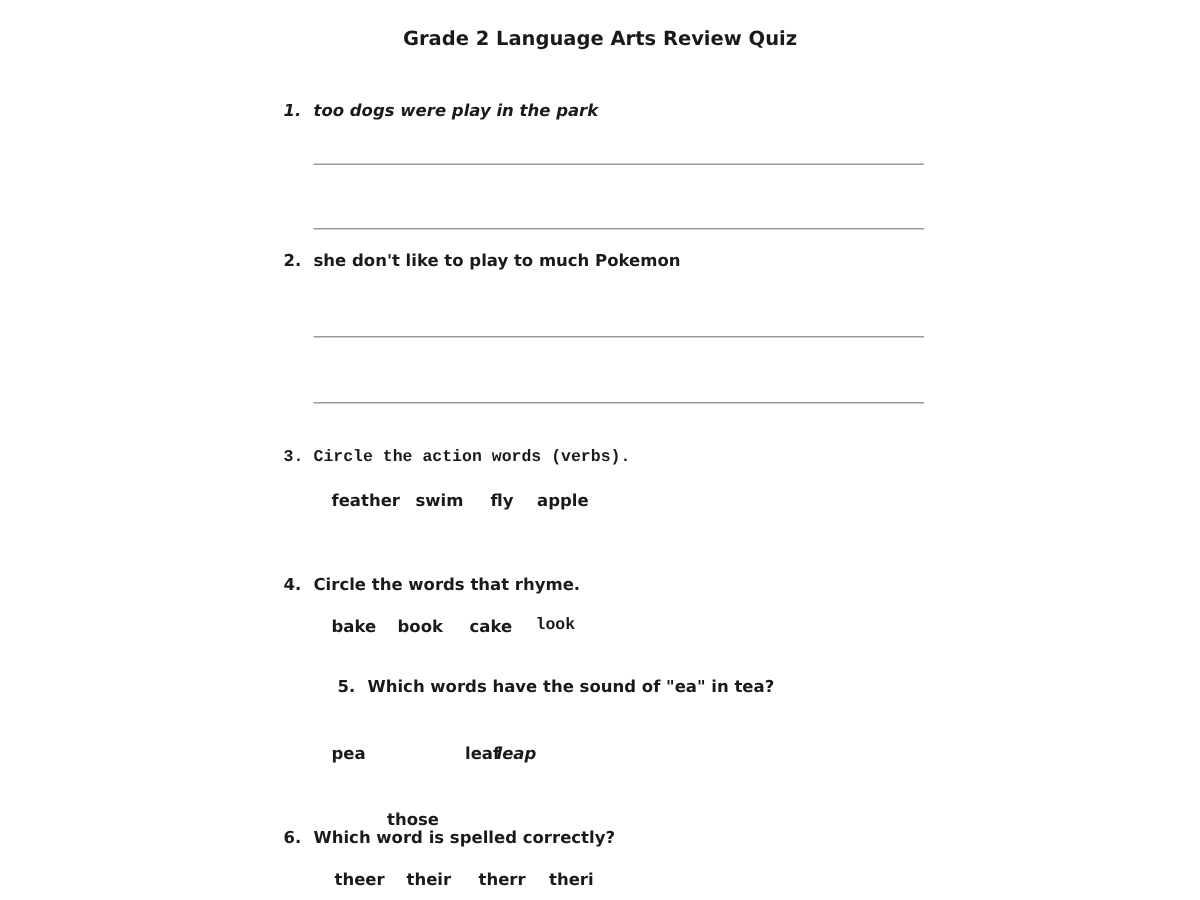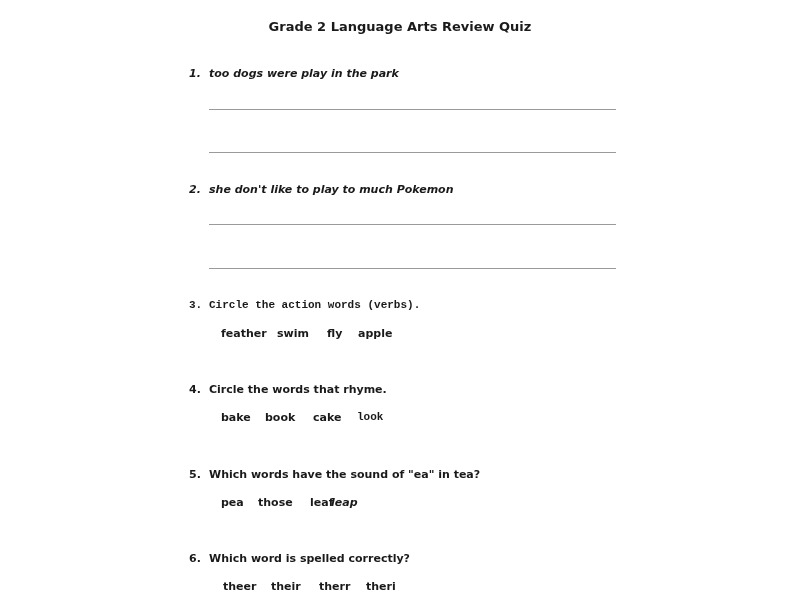--- a/index.html
+++ b/index.html
@@ -59,21 +59,21 @@
 
 <div>
   <div class="title">Grade 2 Language Arts Review Quiz</div>
 
   <div class="question" style="top:67px;font-style:italic;">
     <span class="num">1.</span><span>too dogs were play in the park</span>
   </div>
   <div class="answer-line" style="top:109px;"></div>
   <div class="answer-line" style="top:152px;"></div>
 
-  <div class="question" style="top:183px;font-style:italic;">
+  <div class="question" style="top:167px;">
     <span class="num">2.</span><span>she don't like to play to much Pokemon</span>
   </div>
   <div class="answer-line" style="top:224px;"></div>
   <div class="answer-line" style="top:268px;"></div>
 
   <div class="question" style="top:299px;font-family:Liberation Mono, monospace;">
     <span class="num">3.</span><span>Circle the action words (verbs).</span>
   </div>
   <div class="choices" style="top:327px;">
     <span class="choice" style="position:absolute;left:0px;">feather</span>
@@ -85,26 +85,26 @@
   <div class="question" style="top:383px;">
     <span class="num">4.</span><span>Circle the words that rhyme.</span>
   </div>
   <div class="choices" style="top:411px;">
     <span class="choice" style="position:absolute;left:0px;">bake</span>
     <span class="choice" style="position:absolute;left:44px;">book</span>
     <span class="choice" style="position:absolute;left:92px;">cake</span>
     <span class="choice" style="position:absolute;left:136px;font-family:Liberation Mono, monospace;">look</span>
   </div>
 
-  <div class="question" style="top:468px;">
+  <div class="question" style="top:451px;margin-left:36px;">
     <span class="num">5.</span><span>Which words have the sound of "ea" in tea?</span>
   </div>
   <div class="choices" style="top:496px;">
     <span class="choice" style="position:absolute;left:0px;">pea</span>
-    <span class="choice" style="position:absolute;left:37px;">those</span>
+    <span class="choice" style="position:absolute;left:37px;margin-top:44px;">those</span>
     <span class="choice" style="position:absolute;left:89px;">leaf</span>
     <span class="choice" style="position:absolute;left:110px;font-style:italic;">leap</span>
   </div>
 
   <div class="question" style="top:552px;">
     <span class="num">6.</span><span>Which word is spelled correctly?</span>
   </div>
   <div class="choices" style="top:580px;">
     <span class="choice" style="position:absolute;left:2px;">theer</span>
     <span class="choice" style="position:absolute;left:50px;">their</span>

